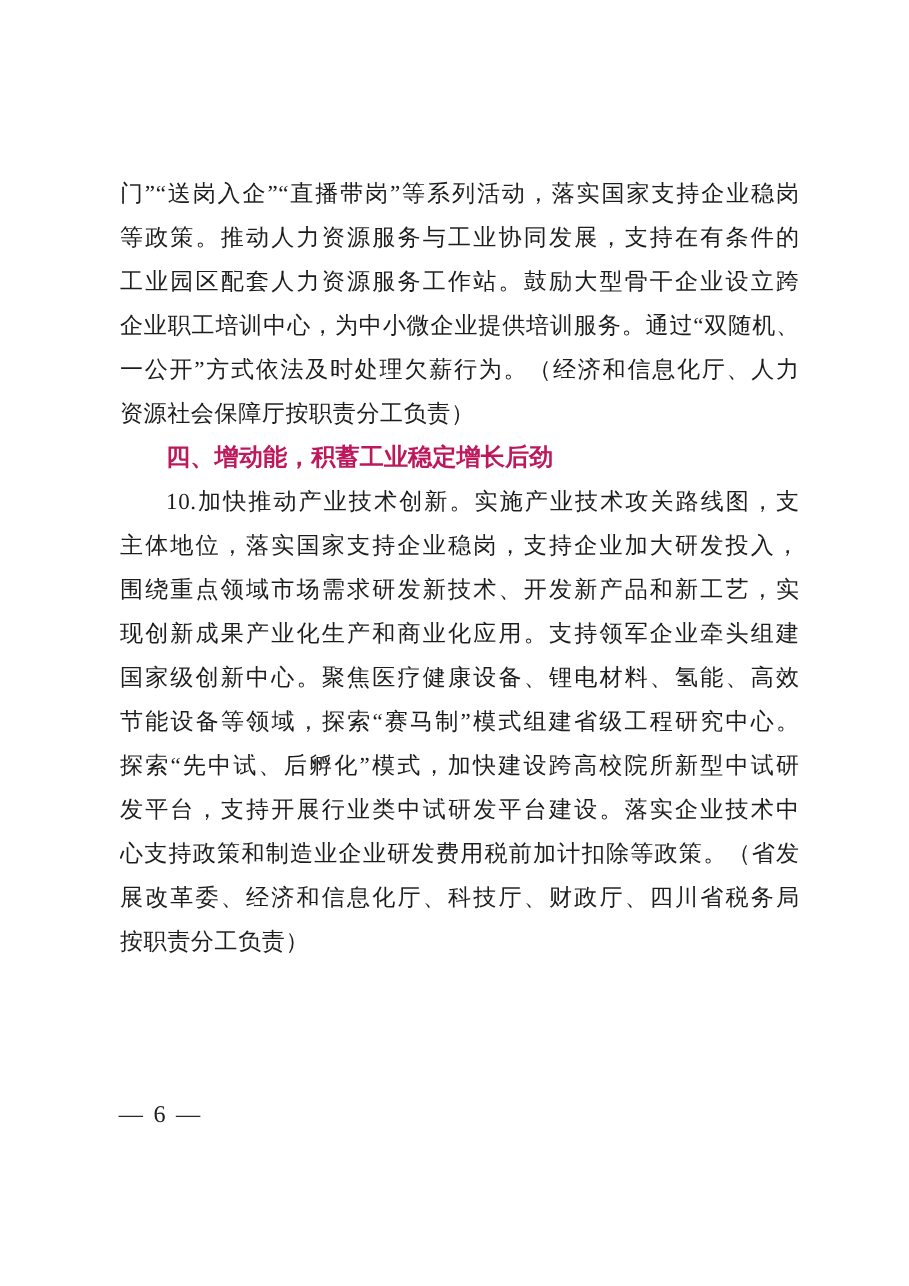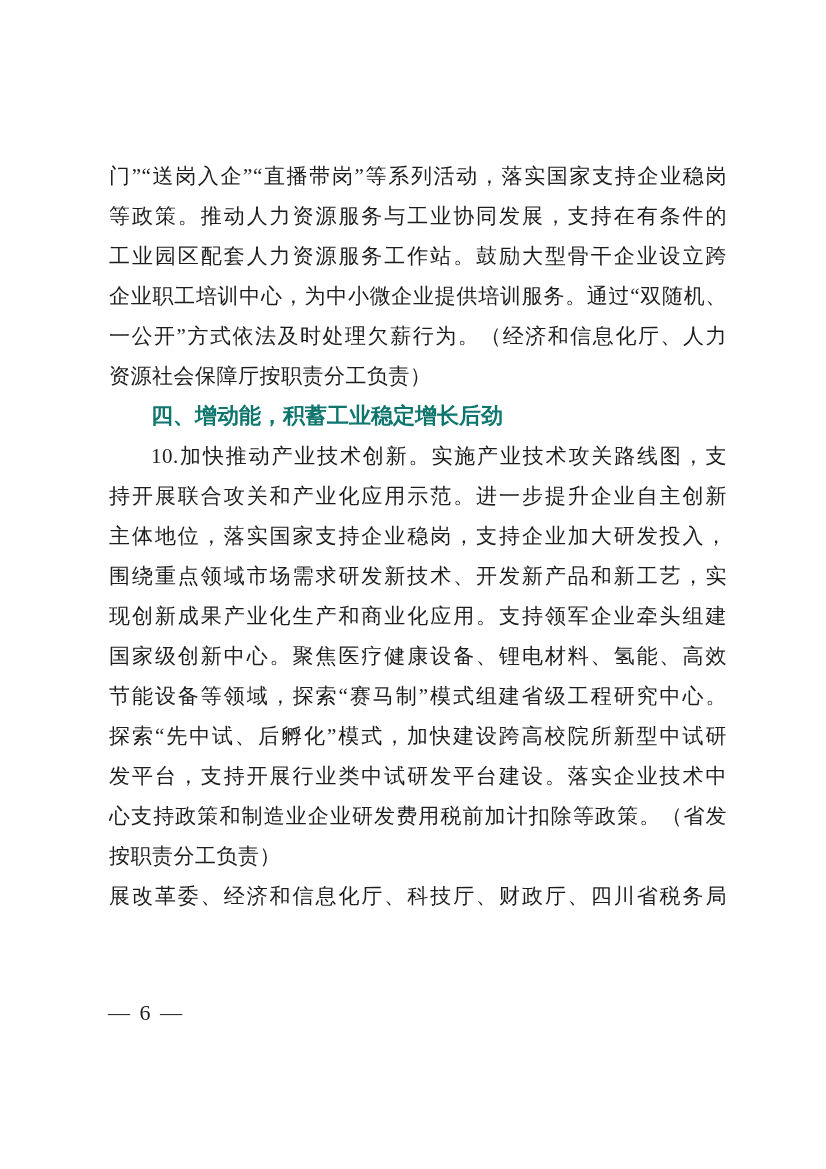--- a/index.html
+++ b/index.html
@@ -43,21 +43,21 @@
   .heading {
     margin: 0;
     height: 40px;
     line-height: 40px;
     font-size: 22px;
     font-weight: 700;
     font-family: "Liberation Sans", "DejaVu Sans", sans-serif;
     text-align: left;
     text-align-last: left;
     text-indent: 42px;
-    color: #0f766e;
+    color: #be185d;
   }
   .pageno {
     position: absolute;
     left: 108px;
     top: 999px;
     font-size: 22px;
     line-height: 28px;
     letter-spacing: 2px;
     color: #1d1d1d;
   }
@@ -71,28 +71,27 @@
     <div class="ln">门”“送岗入企”“直播带岗”等系列活动，落实国家支持企业稳岗</div>
     <div class="ln">等政策。推动人力资源服务与工业协同发展，支持在有条件的</div>
     <div class="ln">工业园区配套人力资源服务工作站。鼓励大型骨干企业设立跨</div>
     <div class="ln">企业职工培训中心，为中小微企业提供培训服务。通过“双随机、</div>
     <div class="ln">一公开”方式依法及时处理欠薪行为。（经济和信息化厅、人力</div>
     <div class="ln end">资源社会保障厅按职责分工负责）</div>
 
     <h2 class="heading">四、增动能，积蓄工业稳定增长后劲</h2>
 
     <div class="ln indent">10.加快推动产业技术创新。实施产业技术攻关路线图，支</div>
-    <div class="ln">持开展联合攻关和产业化应用示范。进一步提升企业自主创新</div>
     <div class="ln">主体地位，落实国家支持企业稳岗，支持企业加大研发投入，</div>
     <div class="ln">围绕重点领域市场需求研发新技术、开发新产品和新工艺，实</div>
     <div class="ln">现创新成果产业化生产和商业化应用。支持领军企业牵头组建</div>
     <div class="ln">国家级创新中心。聚焦医疗健康设备、锂电材料、氢能、高效</div>
     <div class="ln">节能设备等领域，探索“赛马制”模式组建省级工程研究中心。</div>
     <div class="ln">探索“先中试、后孵化”模式，加快建设跨高校院所新型中试研</div>
     <div class="ln">发平台，支持开展行业类中试研发平台建设。落实企业技术中</div>
     <div class="ln">心支持政策和制造业企业研发费用税前加计扣除等政策。（省发</div>
+    <div class="ln">展改革委、经济和信息化厅、科技厅、财政厅、四川省税务局</div>
     <div class="ln end">按职责分工负责）</div>
-    <div class="ln">展改革委、经济和信息化厅、科技厅、财政厅、四川省税务局</div>
 
   </div>
 
   <div class="pageno">— 6 —</div>
 </div>
 
 </body></html>

